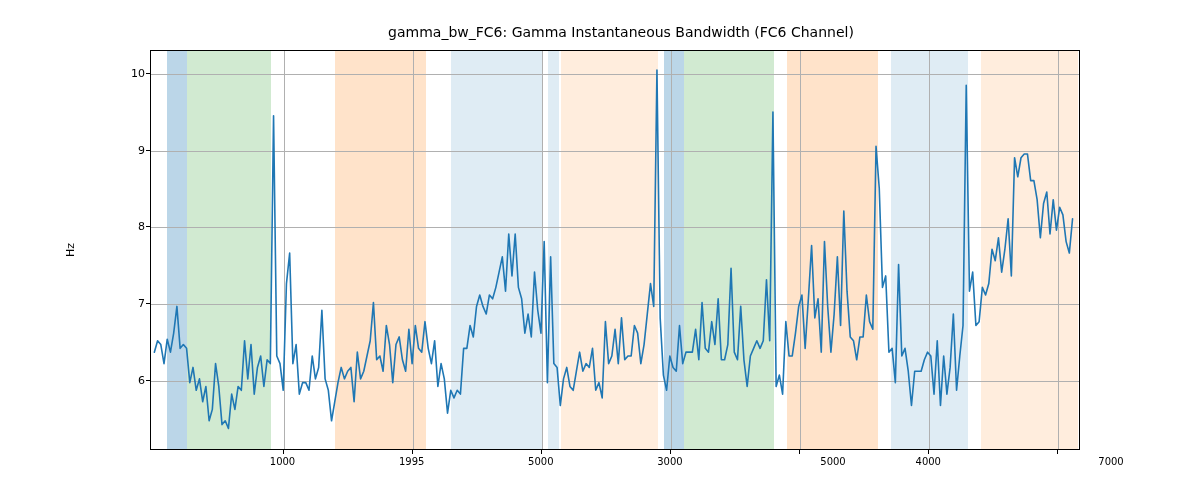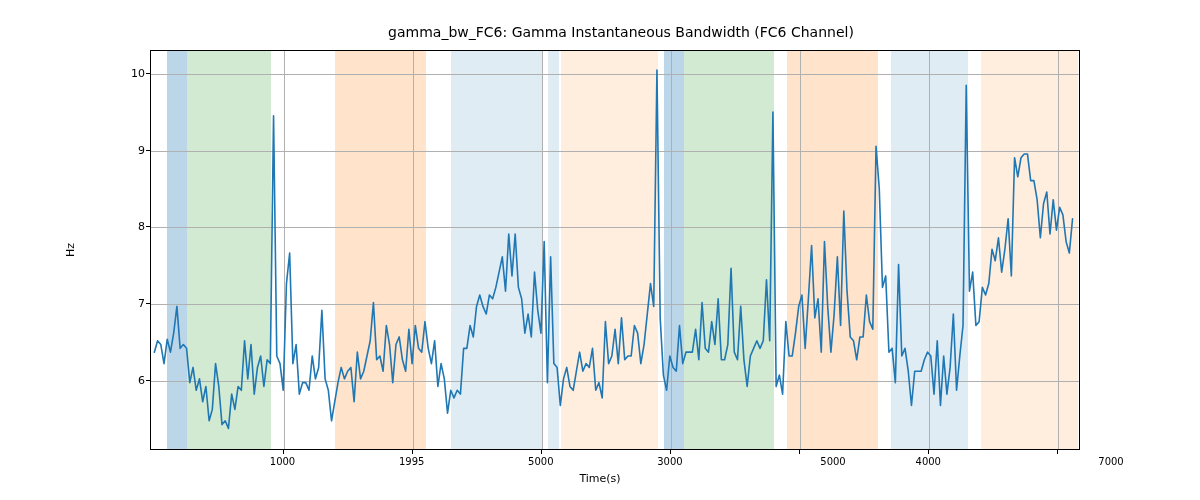--- a/index.html
+++ b/index.html
@@ -117,21 +117,20 @@
     height: 0;
     border-top: 1px solid #000;
   }
 </style>
 </head>
 <body>
 
 <div class="figure">
   <div class="title">gamma_bw_FC6: Gamma Instantaneous Bandwidth (FC6 Channel)</div>
   <div class="ylabel">Hz</div>
-  <div class="xlabel">Time(s)</div>
 
   <div class="axes" id="axes">
       <div class="band" style="left: 829.91px; width: 96.7324px; background: rgba(255, 127, 14, 0.14);"></div>
       <div class="band" style="left: 739.506px; width: 77.4892px; background: rgba(31, 119, 180, 0.14);"></div>
       <div class="band" style="left: 636.187px; width: 90.4041px; background: rgba(255, 127, 14, 0.22);"></div>
       <div class="band" style="left: 532.868px; width: 90.4041px; background: rgba(44, 160, 44, 0.22);"></div>
       <div class="band" style="left: 513.495px; width: 19.3723px; background: rgba(31, 119, 180, 0.3);"></div>
       <div class="band" style="left: 410.176px; width: 96.8615px; background: rgba(255, 127, 14, 0.14);"></div>
       <div class="band" style="left: 397.261px; width: 10.3319px; background: rgba(31, 119, 180, 0.14);"></div>
       <div class="band" style="left: 300.4px; width: 90.4041px; background: rgba(31, 119, 180, 0.14);"></div>

